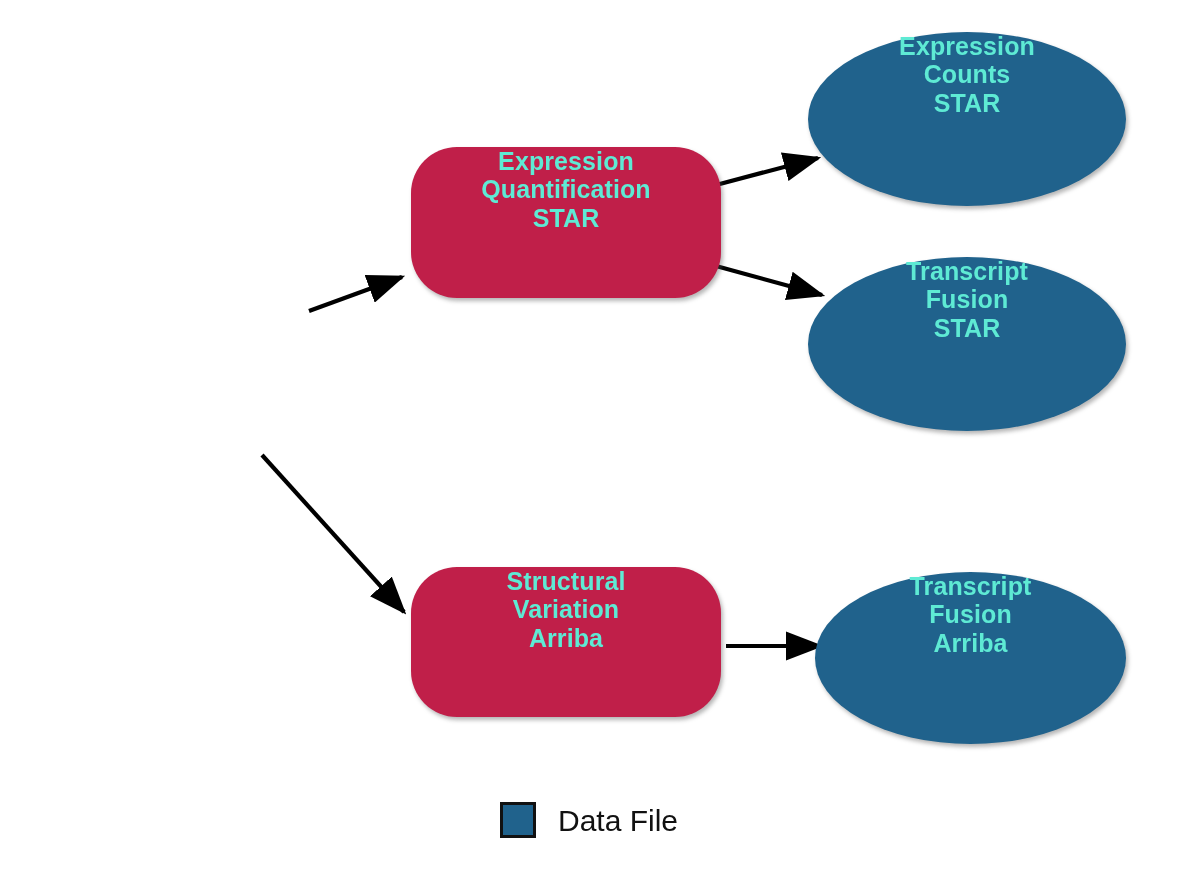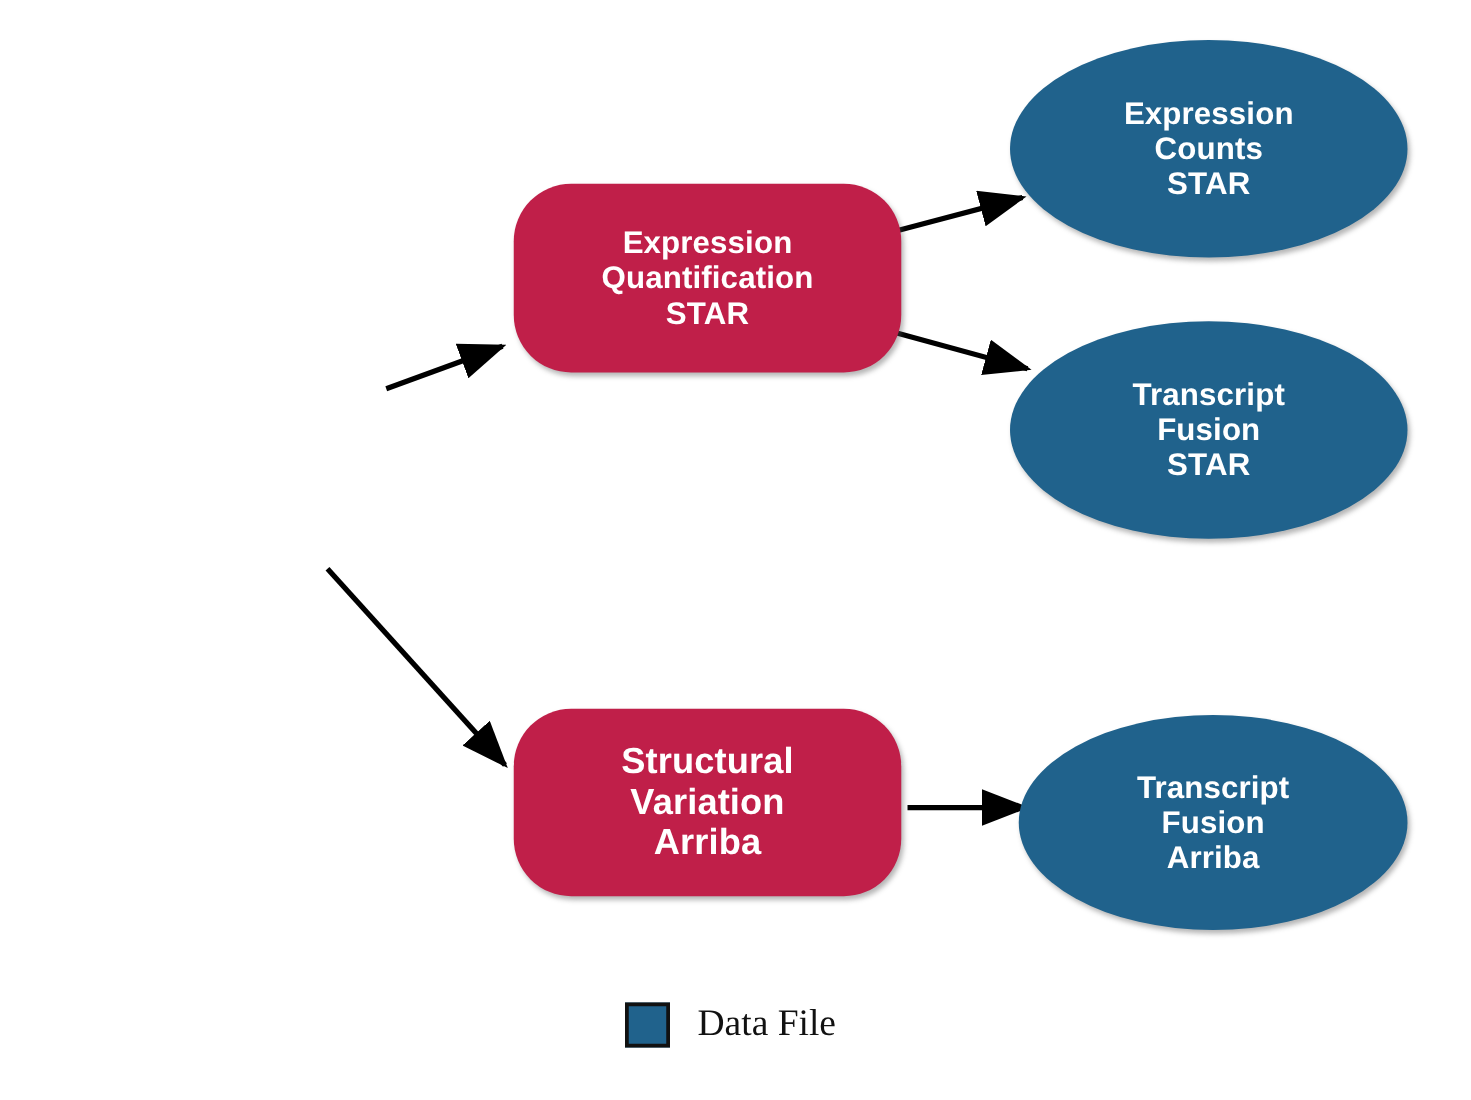--- a/index.html
+++ b/index.html
@@ -22,24 +22,24 @@
   #edges {
     position: absolute;
     left: 0;
     top: 0;
     width: 1177px;
     height: 880px;
   }
   .node {
     position: absolute;
     display: flex;
-    align-items: center;
+    align-items: flex-start;
     justify-content: center;
     text-align: center;
-    color: #ffffff;
+    color: #5eead4;
     font-weight: bold;
     line-height: 1.13;
     letter-spacing: 0.1px;
     box-sizing: border-box;
     filter: drop-shadow(2px 3px 2px rgba(90,90,90,0.45));
   }
   .node .node-label {
     display: block;
     white-space: pre-line;
     padding: 0 6px;
@@ -61,41 +61,40 @@
   #node-expression-counts {
     left: 808px; top: 32px;  width: 318px; height: 174px;
     font-size: 25px;
   }
   #node-transcript-fusion-star {
     left: 808px; top: 257px; width: 318px; height: 174px;
     font-size: 25px;
   }
   #node-structural-variation {
     left: 411px; top: 567px; width: 310px; height: 150px;
-    font-size: 29px;
+    font-size: 25px;
   }
   #node-transcript-fusion-arriba {
     left: 815px; top: 572px; width: 311px; height: 172px;
     font-size: 25px;
   }
 
   
   #legend {
     position: absolute;
     left: 500px;
     top: 790px;
     width: 620px;
     height: 60px;
     display: flex;
     align-items: center;
   }
   .legend-item {
     display: flex;
-    align-items: flex-start;
-    font-family: Liberation Serif, serif;
+    align-items: flex-end;
   }
   .legend-item + .legend-item { margin-left: 130px; }
   .legend-swatch {
     width: 36px;
     height: 36px;
     border: 3px solid #111111;
     box-sizing: border-box;
     flex: 0 0 auto;
   }
   .legend-swatch.datafile { background: #20628c; }

